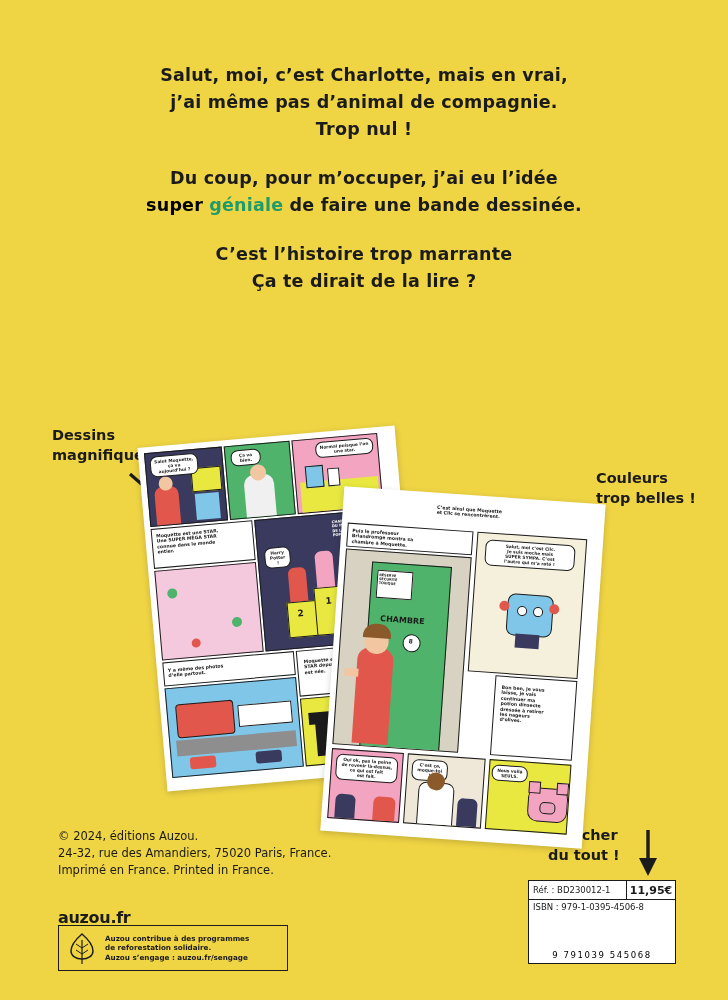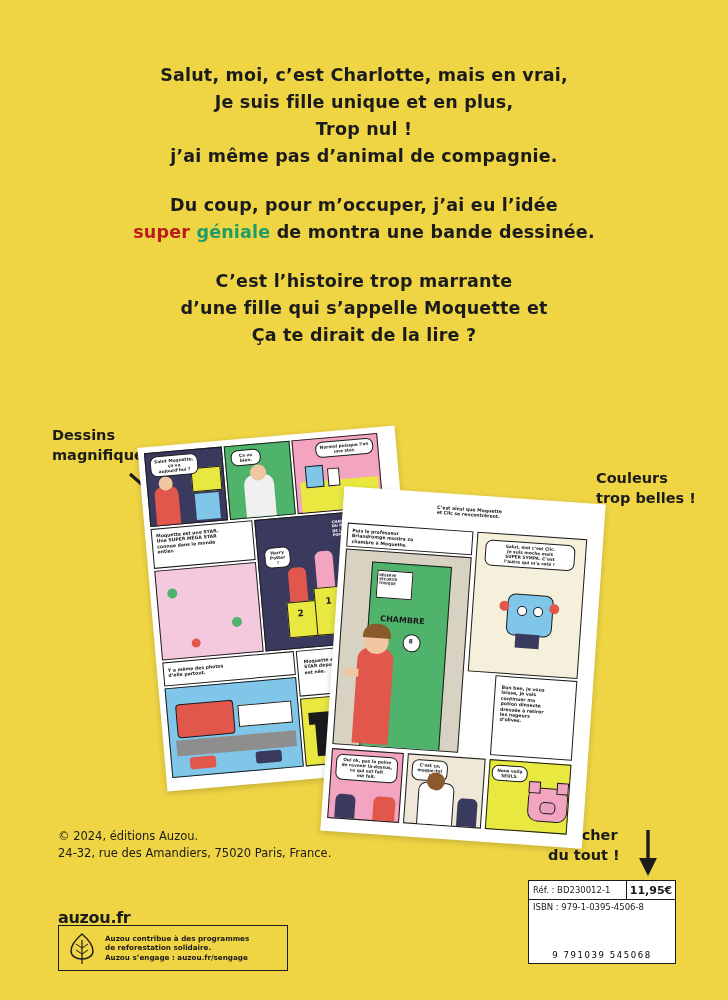--- a/index.html
+++ b/index.html
@@ -22,21 +22,21 @@
     font-family:"DejaVu Sans", sans-serif;
     font-size:17.5px;line-height:27px;font-weight:600;
     letter-spacing:.2px;
   }
   .chacha{
     font-size:26px;font-weight:700;color:#1f9c6a;
     letter-spacing:1px;vertical-align:-2px;
   }
   .para2{margin-top:22px !important;}
   .para3{margin-top:22px !important;}
-  .super{color:#b91c1c;font-weight:700;}
+  .super{color:#000000;font-weight:700;}
   .geniale{color:#1f9c6a;font-weight:700;}
   .bd{font-weight:800;color:#1b1b1b;}
 
   
   .callout{
     position:absolute;font-size:14.5px;font-weight:700;color:#1b1b1b;
     line-height:20px;
   }
   #callout-dessins{left:52px;top:425px;width:120px;}
   #callout-couleurs{left:596px;top:468px;width:120px;}
@@ -103,32 +103,30 @@
   .bars i{display:block;background:#000;width:1px;height:100%;}
   .bc-num{font-size:8.5px;text-align:center;letter-spacing:1.6px;color:#000;}
 </style>
 </head>
 <body>
 
 <div class="page">
 
   <div class="blurb">
     <p class="line">Salut, moi, c’est Charlotte, mais en vrai,</p>
-    <p class="line">Je suis fille unique et en plus,</p>
+    <p class="line">j’ai même pas d’animal de compagnie.</p>
     <p class="line">Trop nul !</p>
-    <p class="line">j’ai même pas d’animal de compagnie.</p>
 
     <p class="line para2">Du coup, pour m’occuper, j’ai eu l’idée</p>
     <p class="line">
       <span class="super">super</span>
-      <span class="geniale">géniale</span><span> de montra une </span><span class="bd">bande dessinée.</span>
+      <span class="geniale">géniale</span><span> de faire une </span><span class="bd">bande dessinée.</span>
     </p>
 
     <p class="line para3">C’est l’histoire trop marrante</p>
-    <p class="line">d’une fille qui s’appelle Moquette et</p>
     <p class="line">Ça te dirait de la lire ?</p>
   </div>
 
   <div class="callout" id="callout-dessins">
     <span style="white-space:pre-line;">Dessins
 magnifiques !</span>
   </div>
   <svg class="arrow" style="left:126px;top:468px;" width="46" height="46" viewBox="0 0 46 46">
     <path d="M4 6 L36 34" stroke="#1b1b1b" stroke-width="3.2" fill="none"></path>
     <path d="M40 40 L24 34 L34 24 Z" fill="#1b1b1b"></path>
@@ -318,20 +316,21 @@
       <div class="fig" style="position:absolute;left:52px;top:38px;width:14px;height:10px;background:#e8a0bd;border:1px solid #1b1b1b;border-radius:5px;"></div>
       <div class="fig" style="position:absolute;left:40px;top:18px;width:10px;height:10px;background:#f3a4c0;border:1px solid #1b1b1b;"></div>
       <div class="fig" style="position:absolute;left:68px;top:18px;width:10px;height:10px;background:#f3a4c0;border:1px solid #1b1b1b;"></div>
     </div>
 
   </div>
 
   <div class="footer">
     <div>© 2024, éditions Auzou.</div>
     <div>24-32, rue des Amandiers, 75020 Paris, France.</div>
+    <div>Imprimé en France. Printed in France.</div>
   </div>
 
   <div class="logo-auzou">
     <span>auzou.fr</span>
   </div>
 
   <div class="eco">
     <svg width="34" height="36" viewBox="0 0 34 36">
       <path d="M17 4 C10 10 6 16 6 21 C6 26 11 29 17 29 C23 29 28 26 28 21 C28 16 24 10 17 4 Z" fill="none" stroke="#1b1b1b" stroke-width="1.4"></path>
       <path d="M17 10 L17 34" stroke="#1b1b1b" stroke-width="1.2"></path>

